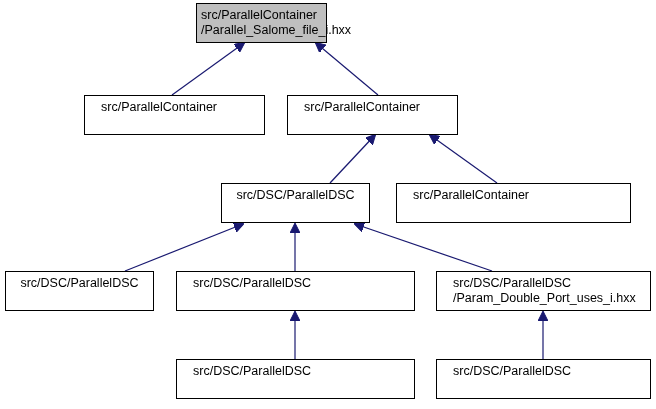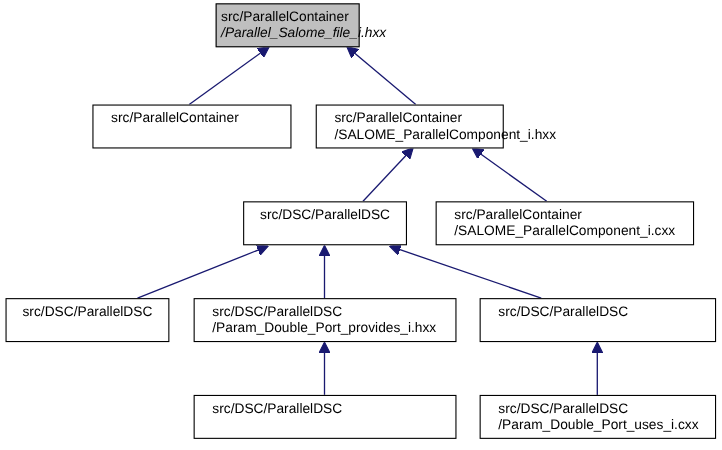--- a/index.html
+++ b/index.html
@@ -37,54 +37,51 @@
       <line x1="125" y1="271" x2="243" y2="224" stroke="#191970" stroke-width="1.2" marker-end="url(#arrow)"></line>
       <line x1="295" y1="271" x2="295" y2="224" stroke="#191970" stroke-width="1.2" marker-end="url(#arrow)"></line>
       <line x1="492" y1="271" x2="355" y2="224" stroke="#191970" stroke-width="1.2" marker-end="url(#arrow)"></line>
       <line x1="295" y1="359" x2="295" y2="312" stroke="#191970" stroke-width="1.2" marker-end="url(#arrow)"></line>
       <line x1="543" y1="359" x2="543" y2="312" stroke="#191970" stroke-width="1.2" marker-end="url(#arrow)"></line>
     </g>
 </svg>
 
 <div class="node root center" id="n0" style="left:196px;top:3px;width:131px;height:40px;">
   <span style="text-align:left;">src/ParallelContainer</span>
-  <span style="text-align:center;font-style:italic;">/Parallel_Salome_file_i.hxx</span>
+  <span style="text-align:center;">/Parallel_Salome_file_i.hxx</span>
 </div>
 
 <div class="node" id="n1" style="left:84px;top:95px;width:181px;height:40px;">
   <span>src/ParallelContainer</span>
 </div>
 
 <div class="node" id="n2" style="left:287px;top:95px;width:171px;height:40px;">
   <span>src/ParallelContainer</span>
-  <span>/SALOME_ParallelComponent_i.hxx</span>
 </div>
 
 <div class="node center" id="n3" style="left:221px;top:183px;width:149px;height:40px;">
   <span>src/DSC/ParallelDSC</span>
 </div>
 
 <div class="node" id="n4" style="left:396px;top:183px;width:235px;height:40px;">
   <span>src/ParallelContainer</span>
-  <span>/SALOME_ParallelComponent_i.cxx</span>
 </div>
 
 <div class="node center" id="n5" style="left:5px;top:271px;width:149px;height:40px;">
   <span>src/DSC/ParallelDSC</span>
 </div>
 
 <div class="node" id="n6" style="left:176px;top:271px;width:239px;height:40px;">
   <span>src/DSC/ParallelDSC</span>
-  <span>/Param_Double_Port_provides_i.hxx</span>
 </div>
 
 <div class="node" id="n7" style="left:436px;top:271px;width:215px;height:40px;">
   <span>src/DSC/ParallelDSC</span>
+  <span>/Param_Double_Port_uses_i.hxx</span>
 </div>
 
 <div class="node" id="n8" style="left:176px;top:359px;width:239px;height:40px;">
   <span>src/DSC/ParallelDSC</span>
 </div>
 
 <div class="node" id="n9" style="left:436px;top:359px;width:215px;height:40px;">
   <span>src/DSC/ParallelDSC</span>
-  <span>/Param_Double_Port_uses_i.cxx</span>
 </div>
 
 </body></html>

